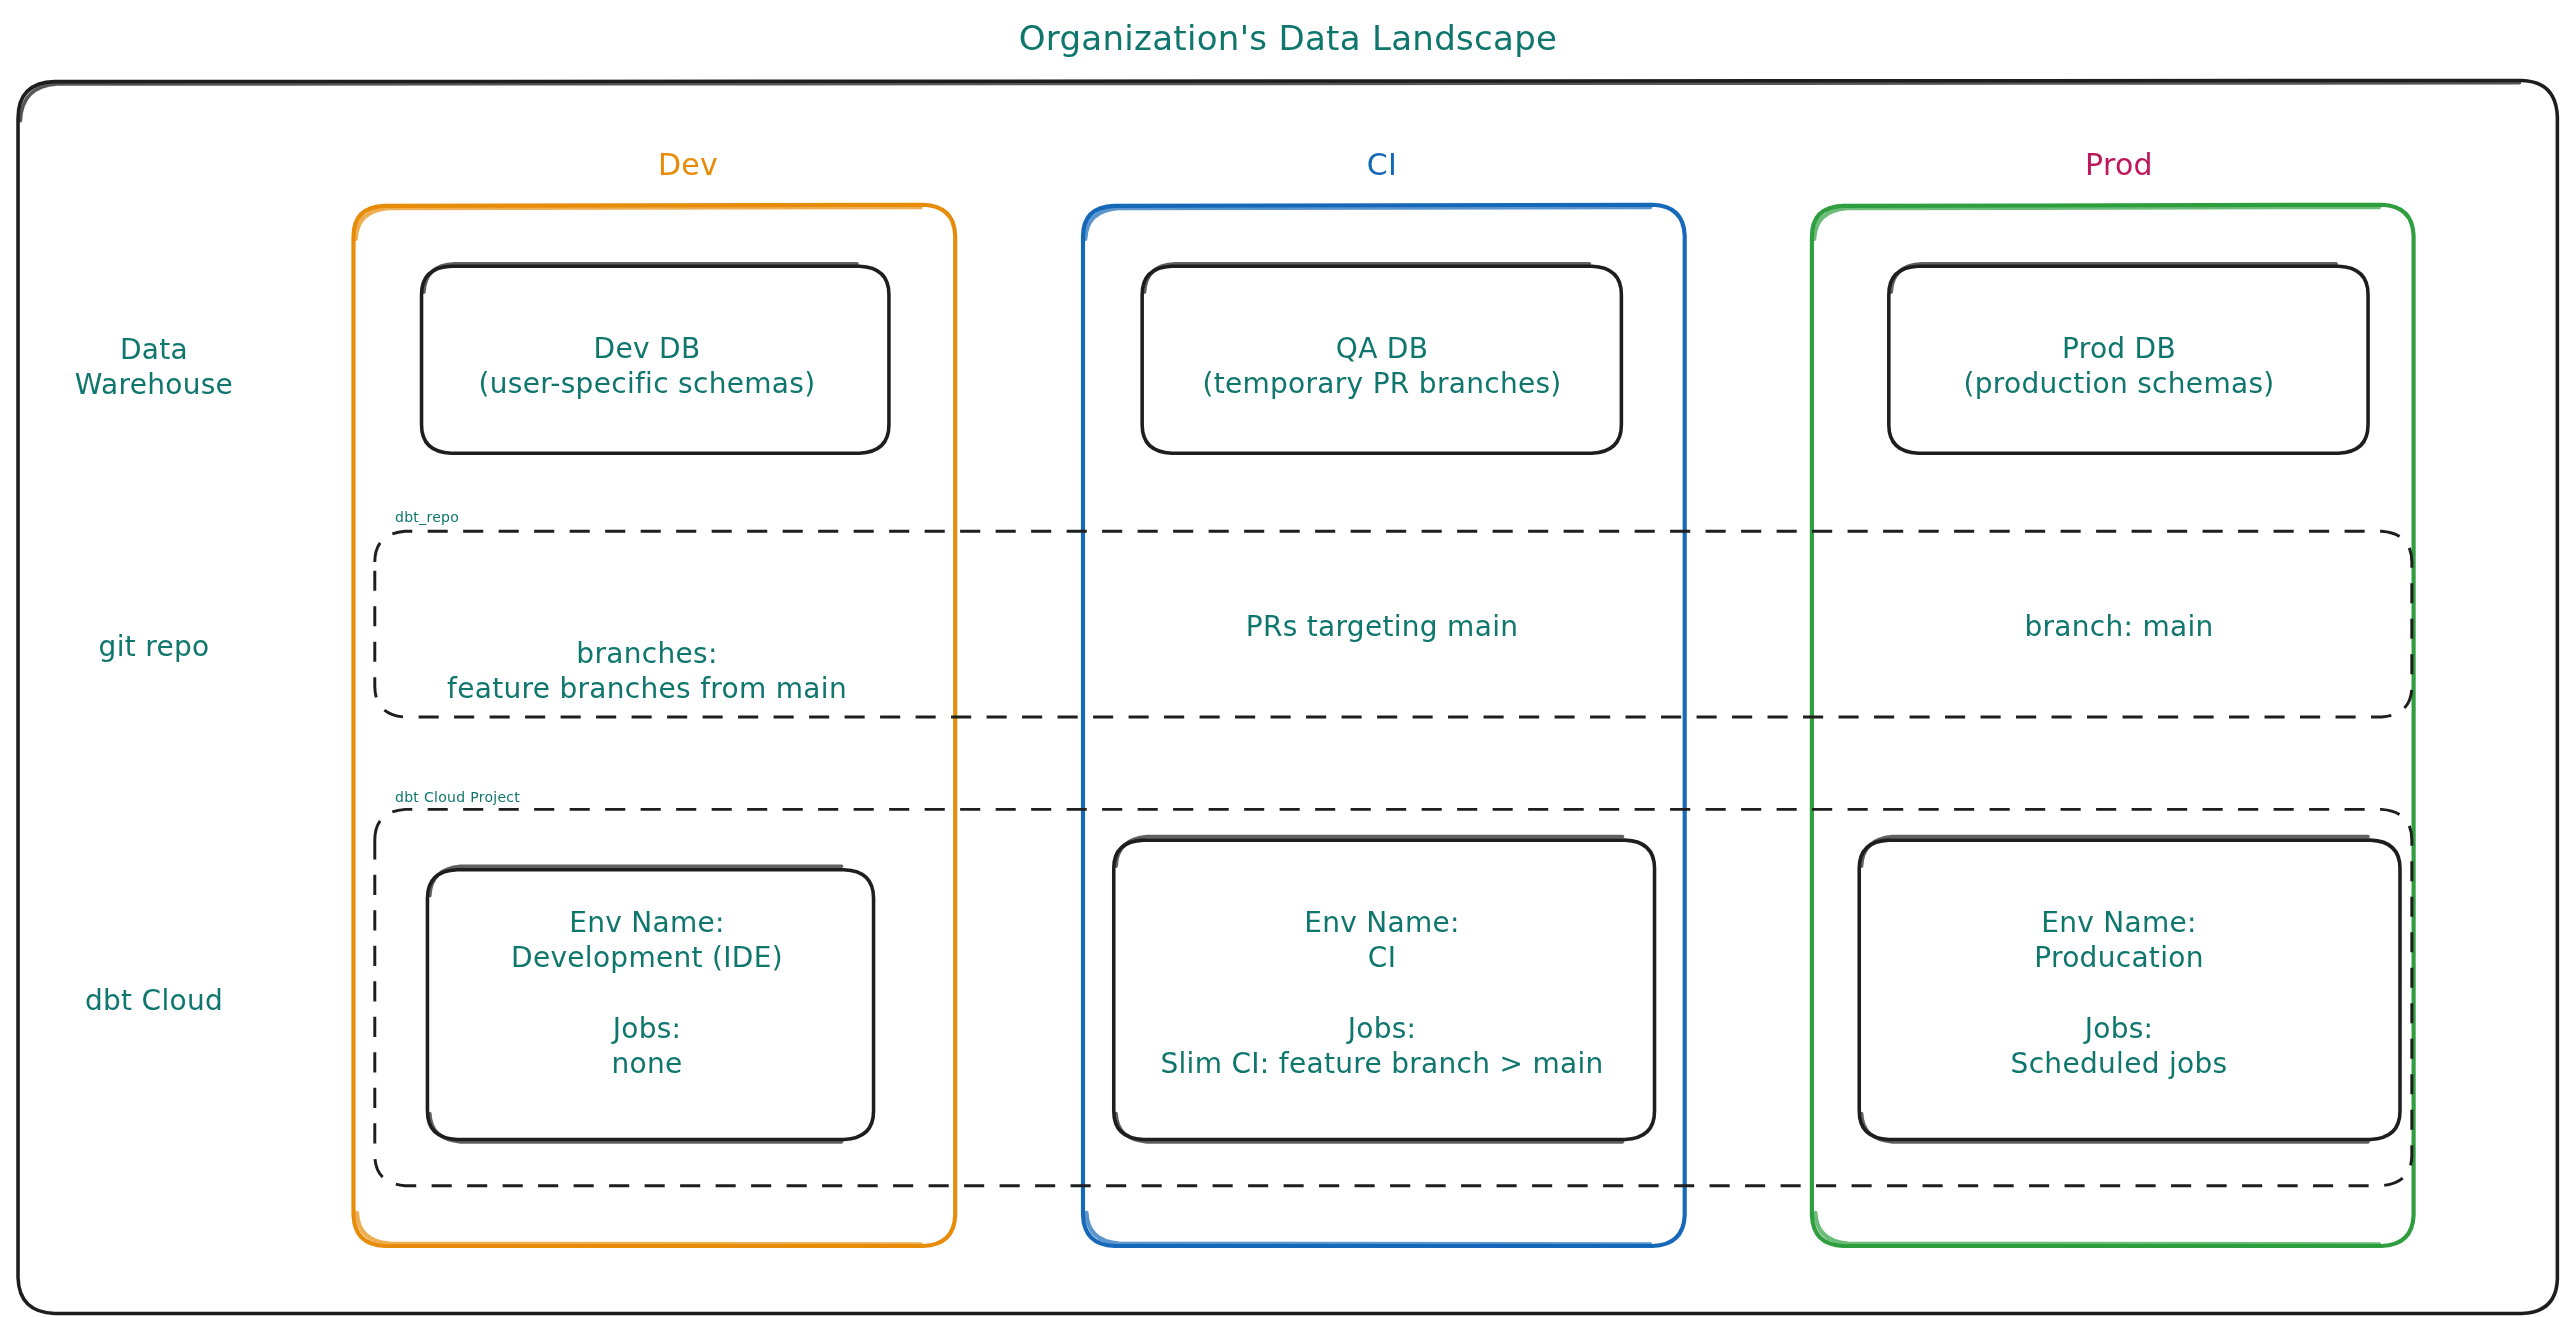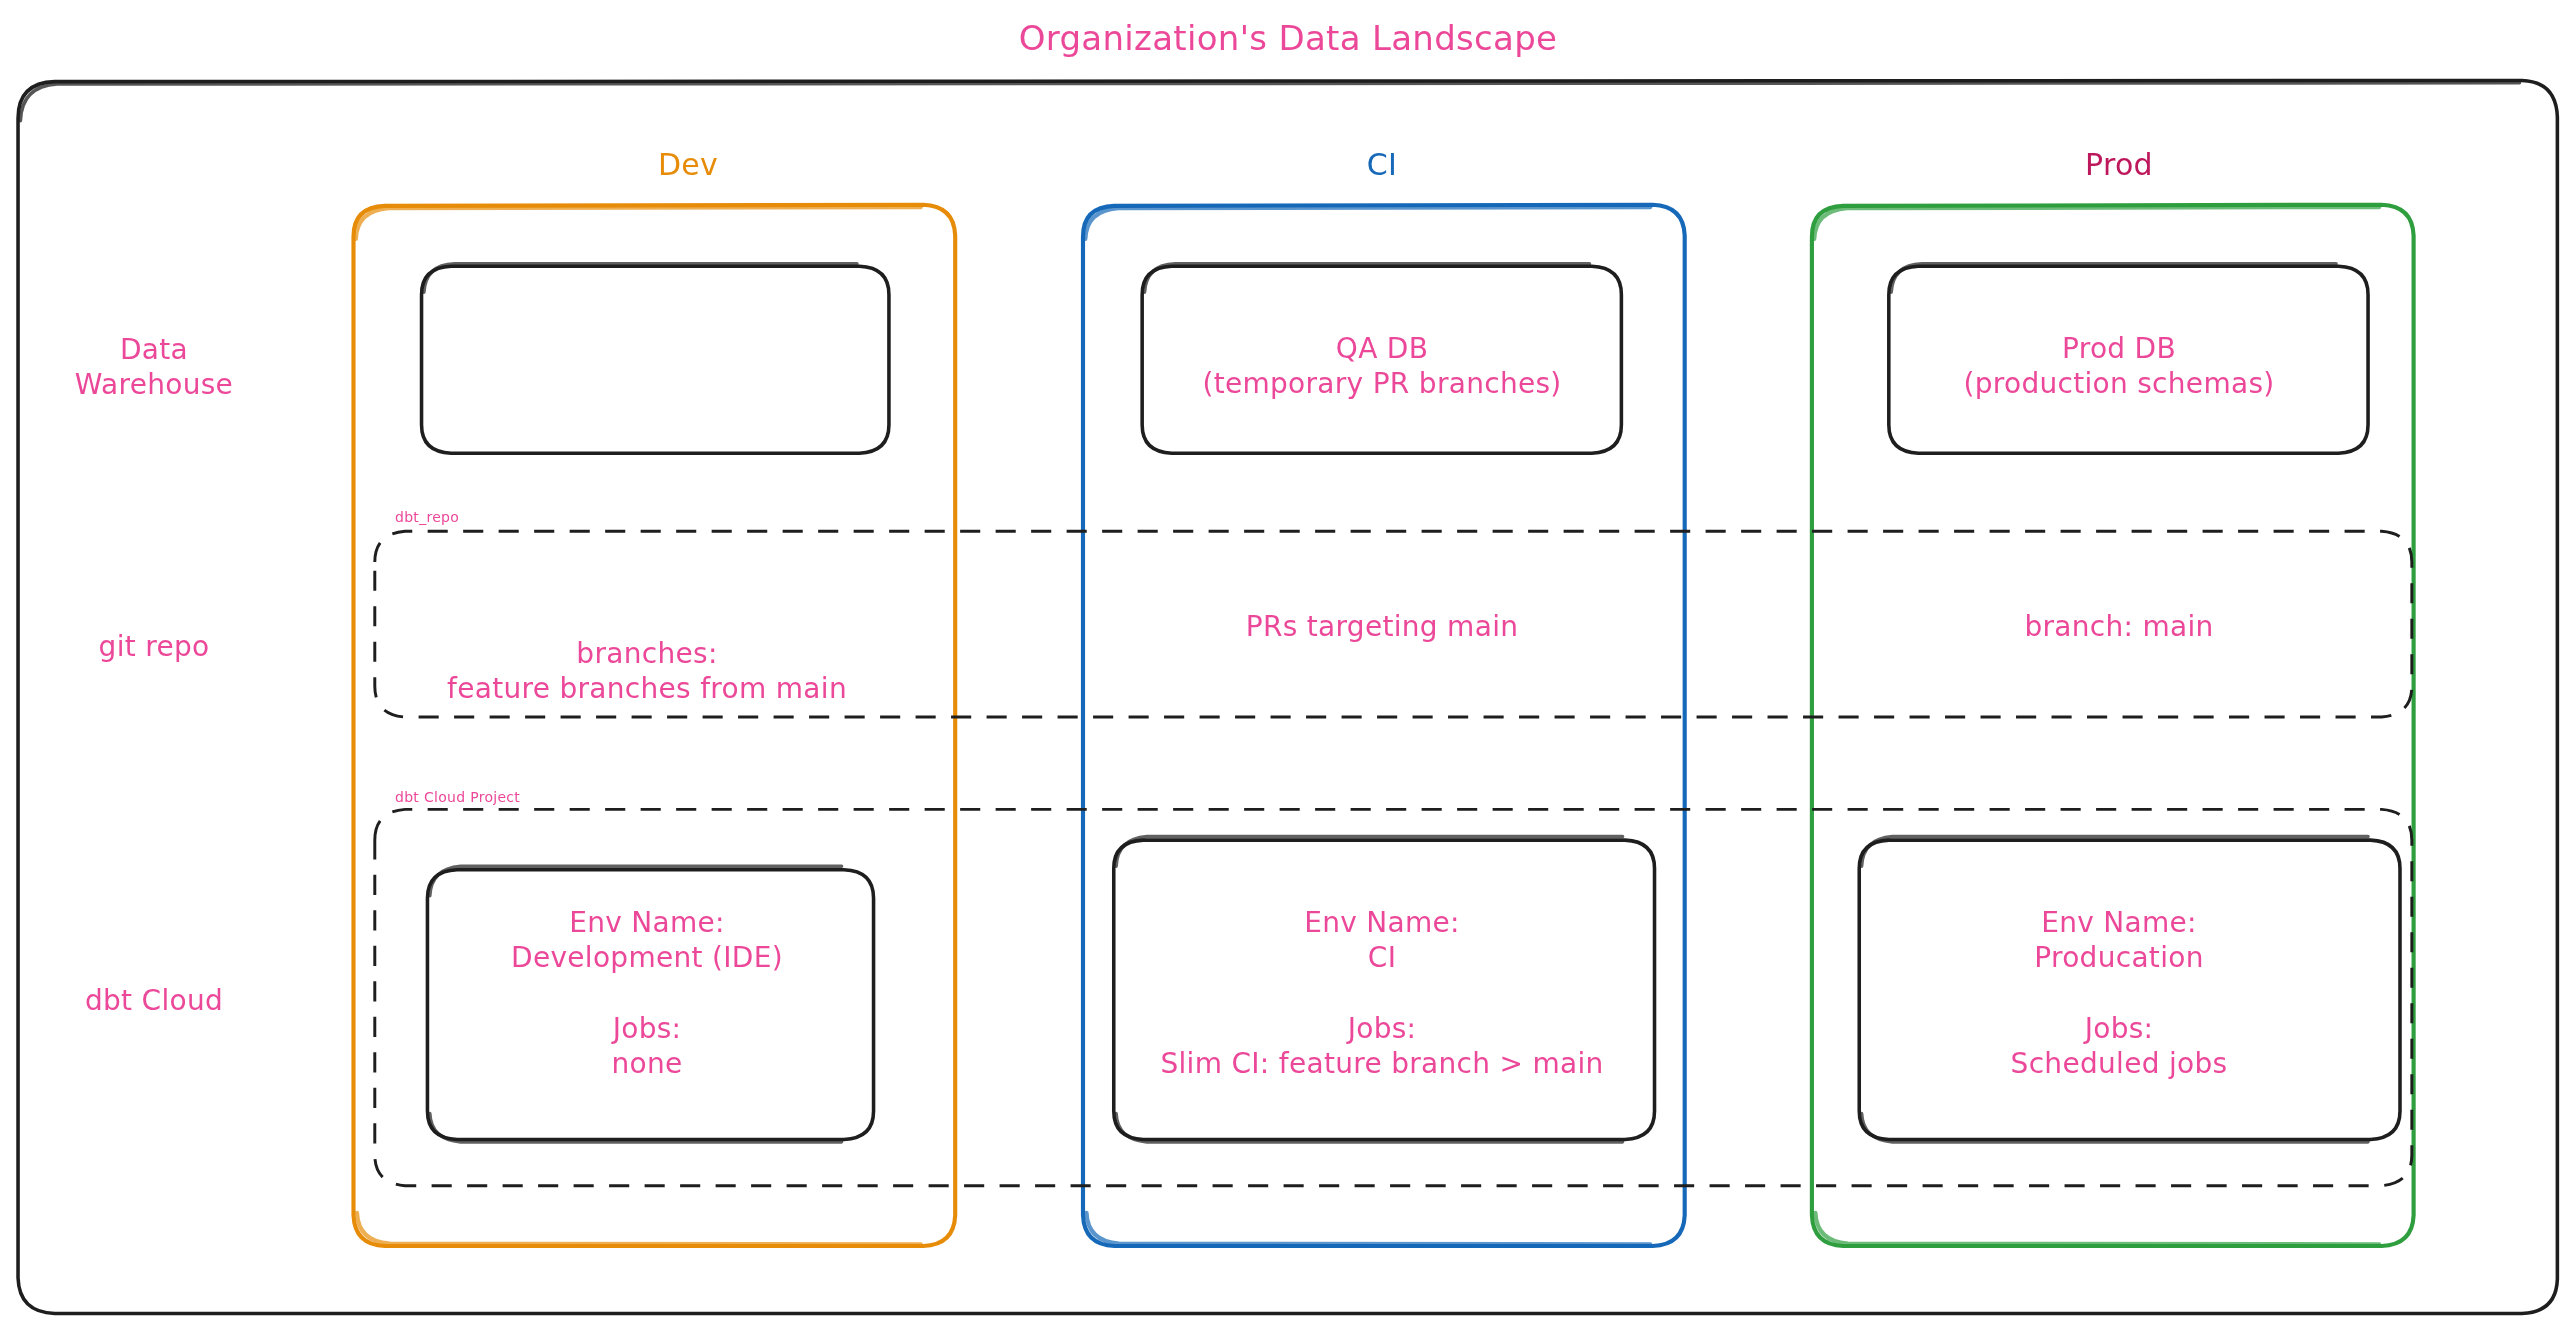--- a/index.html
+++ b/index.html
@@ -20,21 +20,21 @@
     height: 1317px;
   }
   #sketch {
     position: absolute;
     top: 0; left: 0;
     width: 2576px;
     height: 1317px;
   }
   .lbl {
     position: absolute;
-    color: #ec4899;
+    color: #0f766e;
     font-family: "DejaVu Sans", sans-serif;
     text-align: center;
     line-height: 1.26;
     white-space: pre-line;
     transform: translate(-50%, -50%);
     letter-spacing: 0.3px;
   }
   .title {
     font-size: 34px;
     font-weight: 400;
@@ -133,20 +133,22 @@
   <div class="lbl col-header c-prod" style="left:2119px; top:165px;">Prod</div>
 
   <div class="lbl row-label" style="left:154px; top:367px;">Data
 Warehouse</div>
   <div class="lbl row-label" style="left:154px; top:647px;">git repo</div>
   <div class="lbl row-label" style="left:154px; top:1001px;">dbt Cloud</div>
 
   <div class="lbl group-tag" style="left:395px; top:518px;">dbt_repo</div>
   <div class="lbl group-tag" style="left:395px; top:798px;">dbt Cloud Project</div>
 
+  <div class="lbl box-label" style="left:647px; top:366px;">Dev DB
+(user-specific schemas)</div>
   <div class="lbl box-label" style="left:1382px; top:366px;">QA DB
 (temporary PR branches)</div>
   <div class="lbl box-label" style="left:2119px; top:366px;">Prod DB
 (production schemas)</div>
 
   <div class="lbl box-label" style="left:647px; top:627px;margin-top:44px;">branches:
 feature branches from main</div>
   <div class="lbl box-label" style="left:1382px; top:627px;">PRs targeting main</div>
   <div class="lbl box-label" style="left:2119px; top:627px;">branch: main</div>
 

